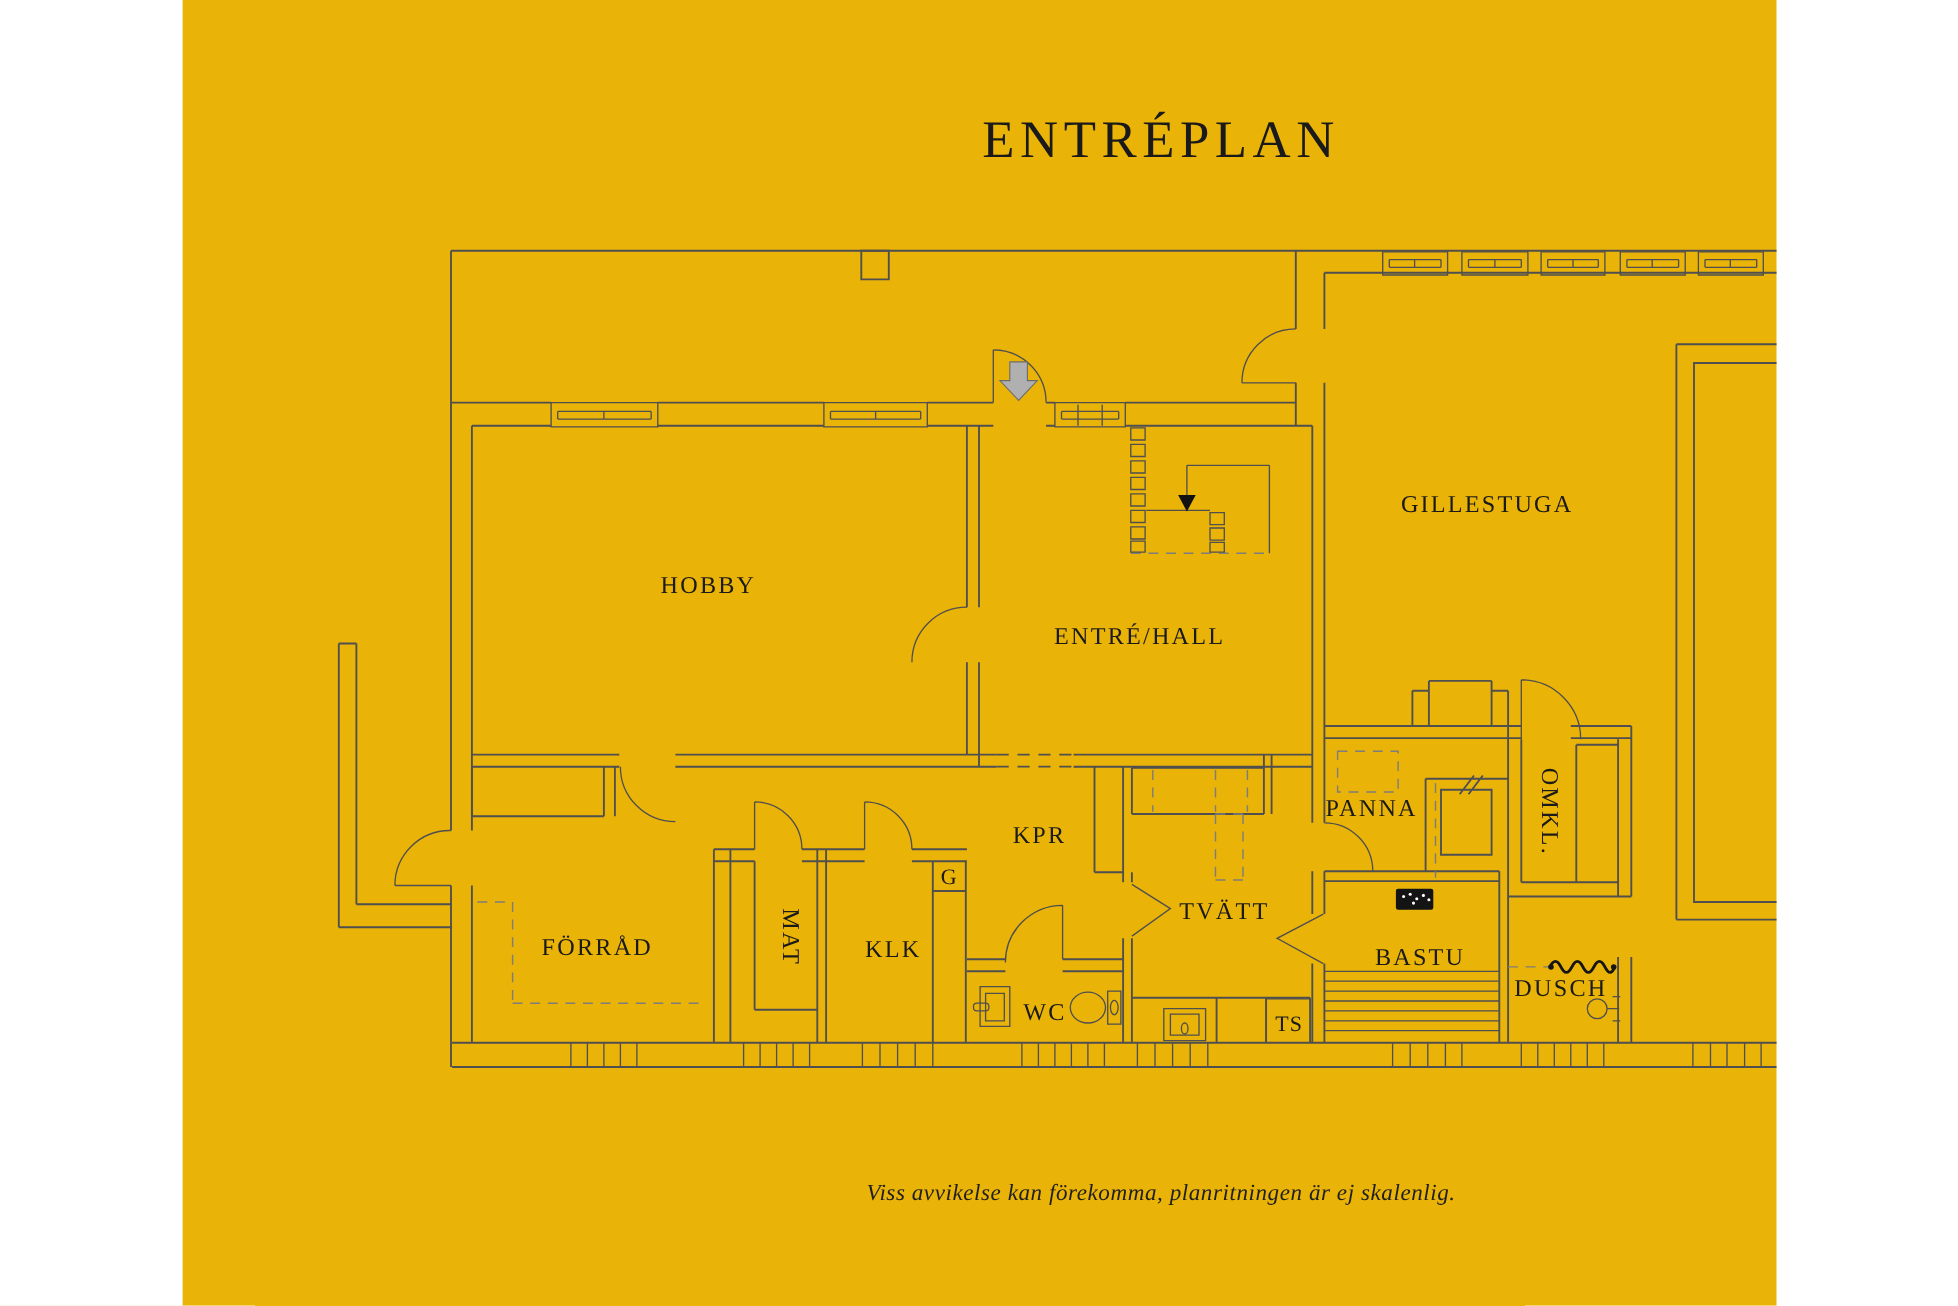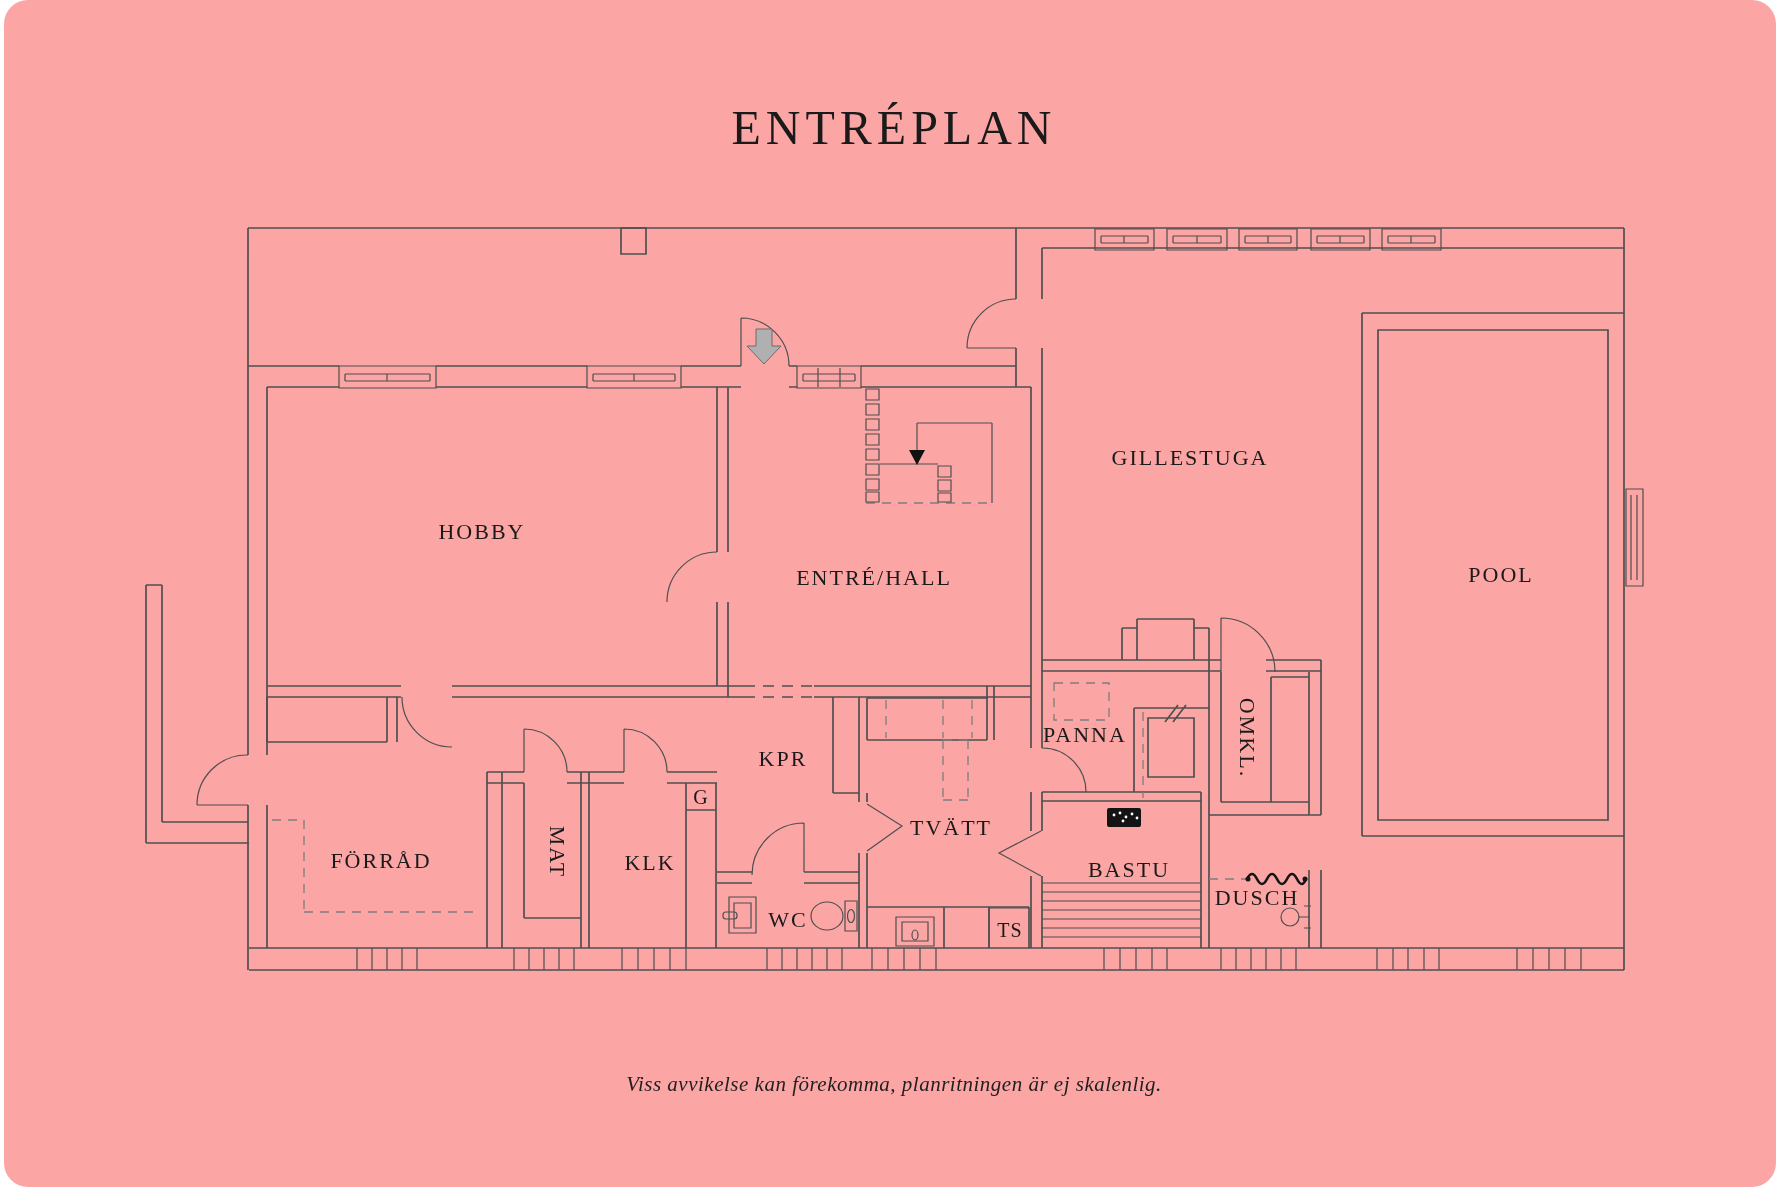--- a/index.html
+++ b/index.html
@@ -1,17 +1,17 @@
 <!DOCTYPE html>
 <html><head>
 <meta charset="utf-8">
 <style>
   html,body{margin:0;padding:0;background:#fff;}
-  .canvas{position:relative;width:1772px;height:1187px;background:#fca5a5;margin:0 auto;overflow:hidden;
-          font-family:"Liberation Serif",serif;color:#1a1a1a;border-radius:24px;}
+  .canvas{position:relative;width:1449px;height:1187px;background:#eab308;margin:0 auto;overflow:hidden;
+          font-family:"Liberation Serif",serif;color:#1a1a1a;}
   .plan-title{position:absolute;top:100px;left:0;width:1780px;text-align:center;
               font-size:48px;letter-spacing:5px;color:#1a1a1a;font-weight:500;}
   .disclaimer{position:absolute;top:1072px;left:0;width:1780px;text-align:center;
               font-style:italic;font-size:21px;letter-spacing:0.5px;color:#1f1f1f;}
   svg{position:absolute;left:0;top:0;}
   .w{stroke:#4f4f4f;stroke-width:1.7;fill:none;}
   .t{stroke:#4f4f4f;stroke-width:1.2;fill:none;}
   .d{stroke:#7d7d7d;stroke-width:1.3;fill:none;stroke-dasharray:9 7;}
   .dd{stroke:#4f4f4f;stroke-width:1.6;fill:none;stroke-dasharray:11 8;}
   .curtain{stroke:#161616;stroke-width:2.6;fill:none;stroke-linecap:round;}

